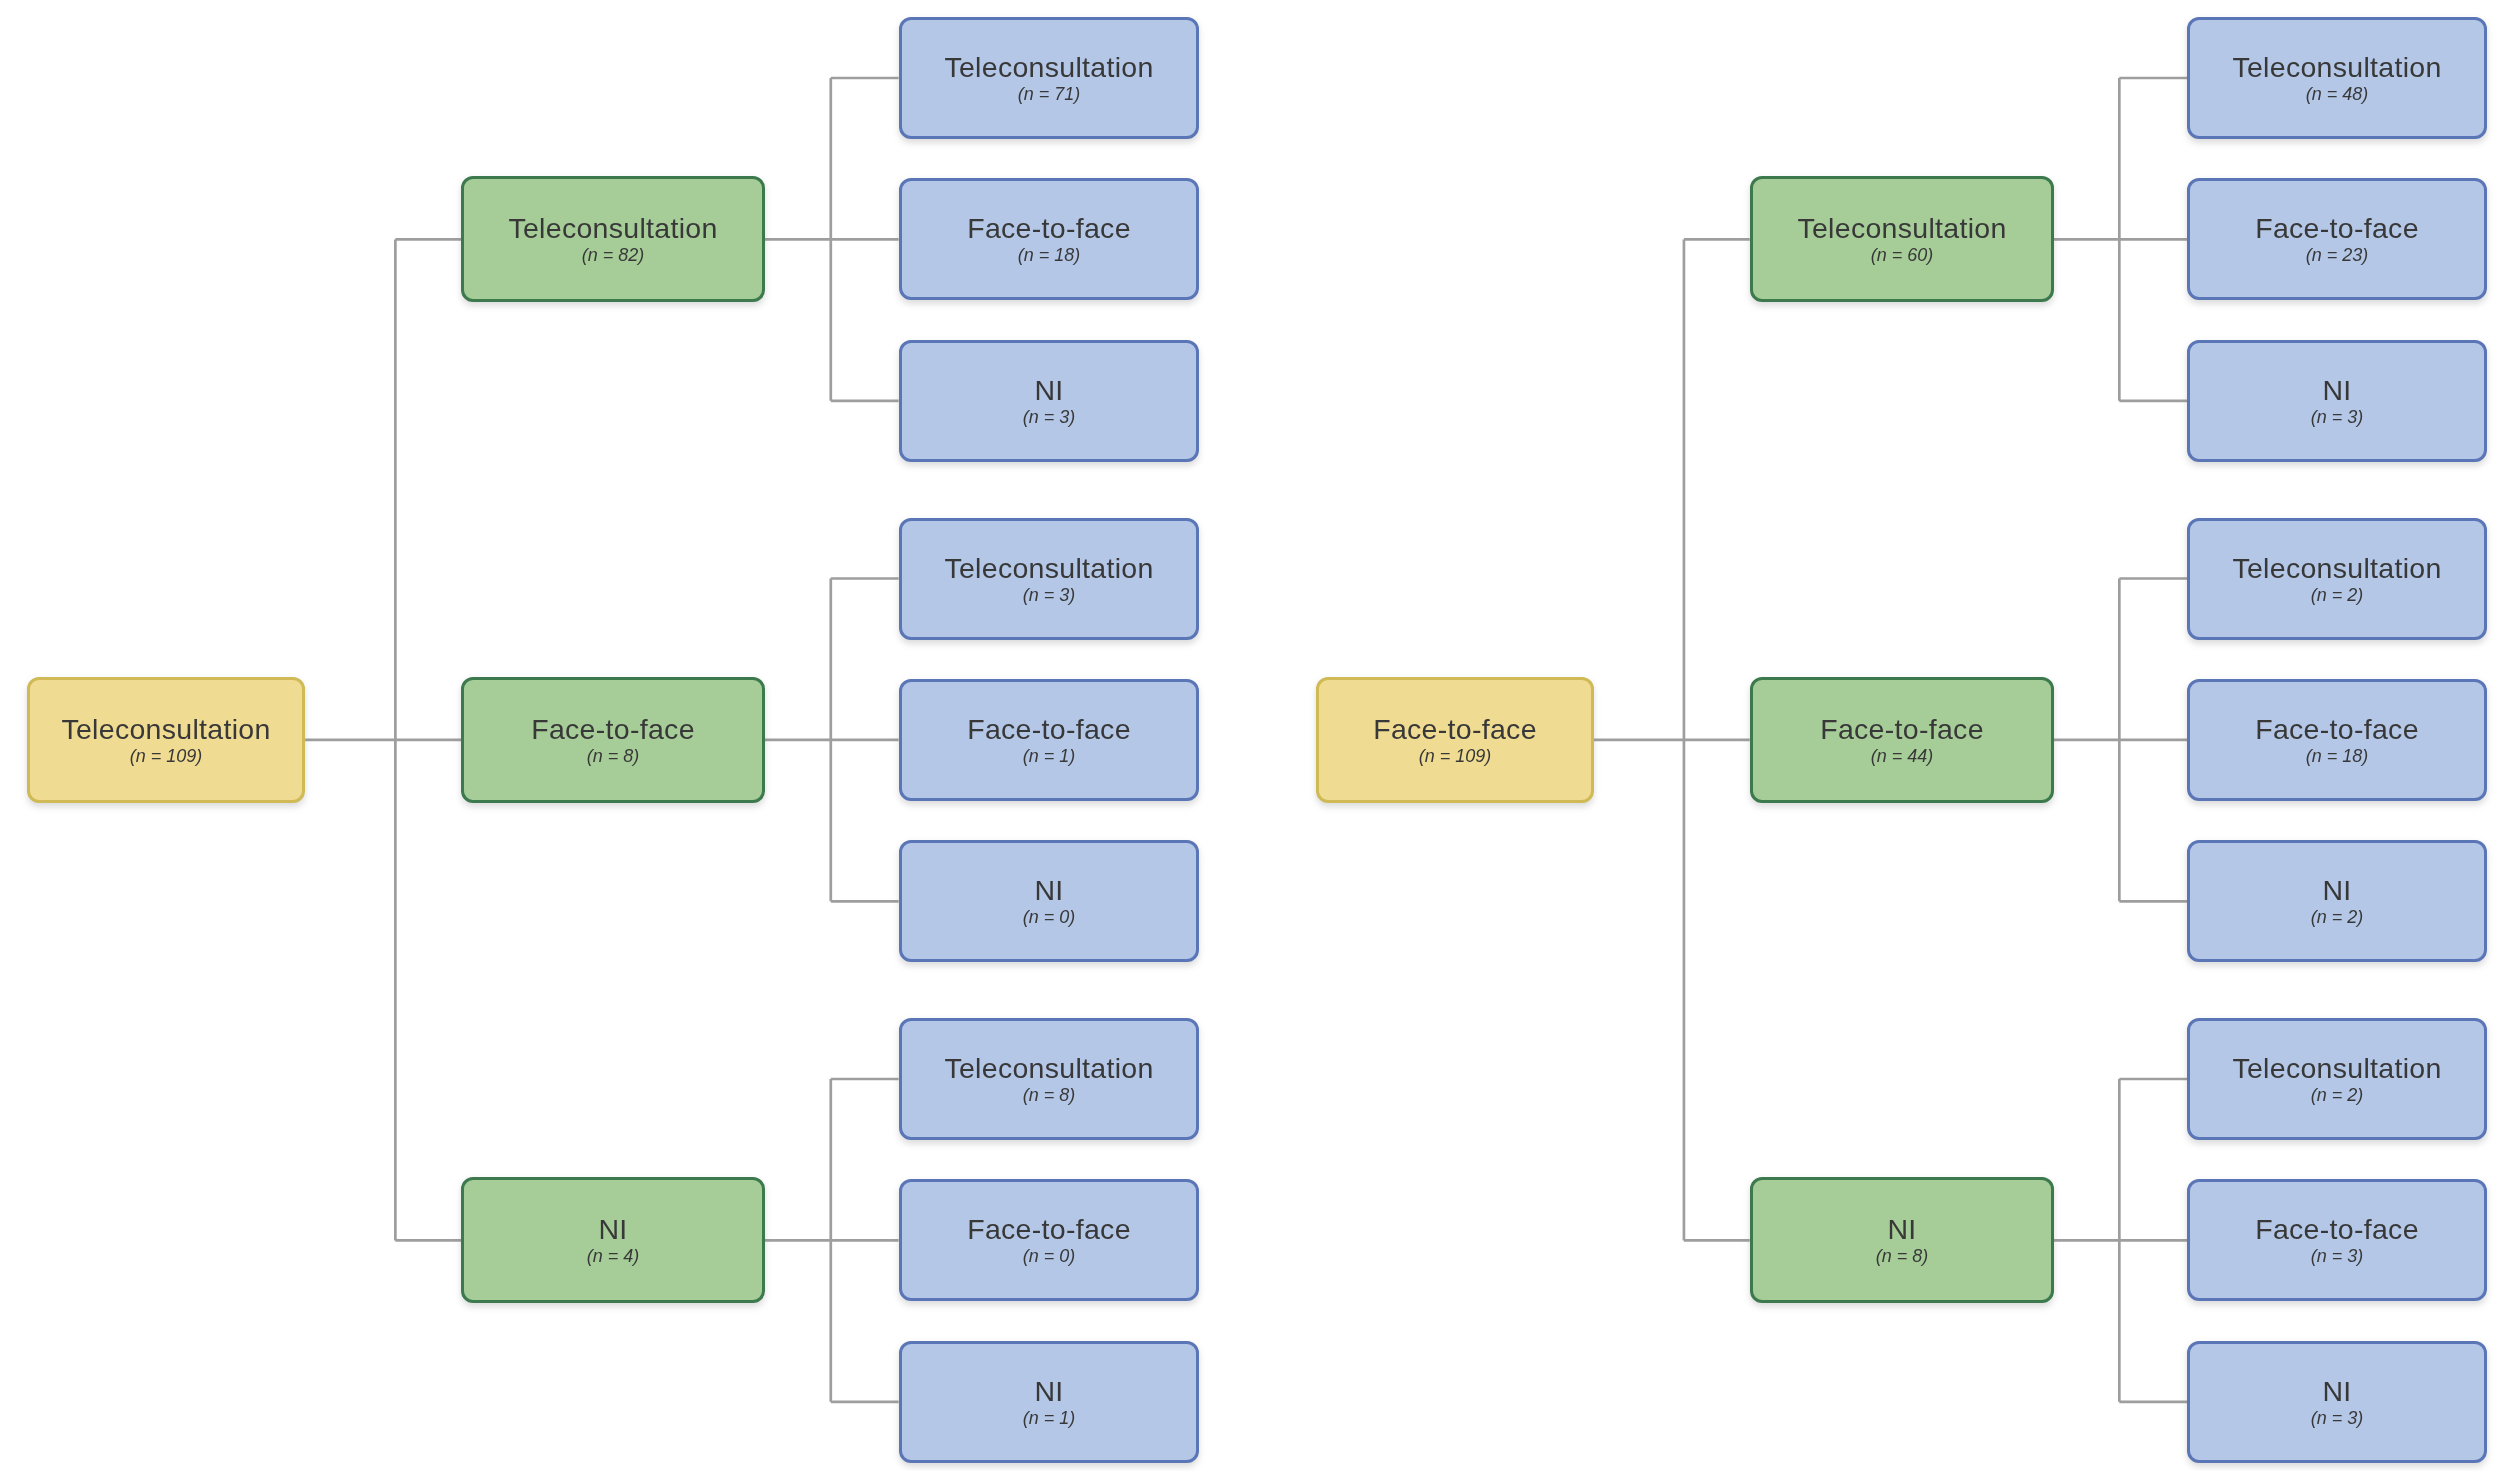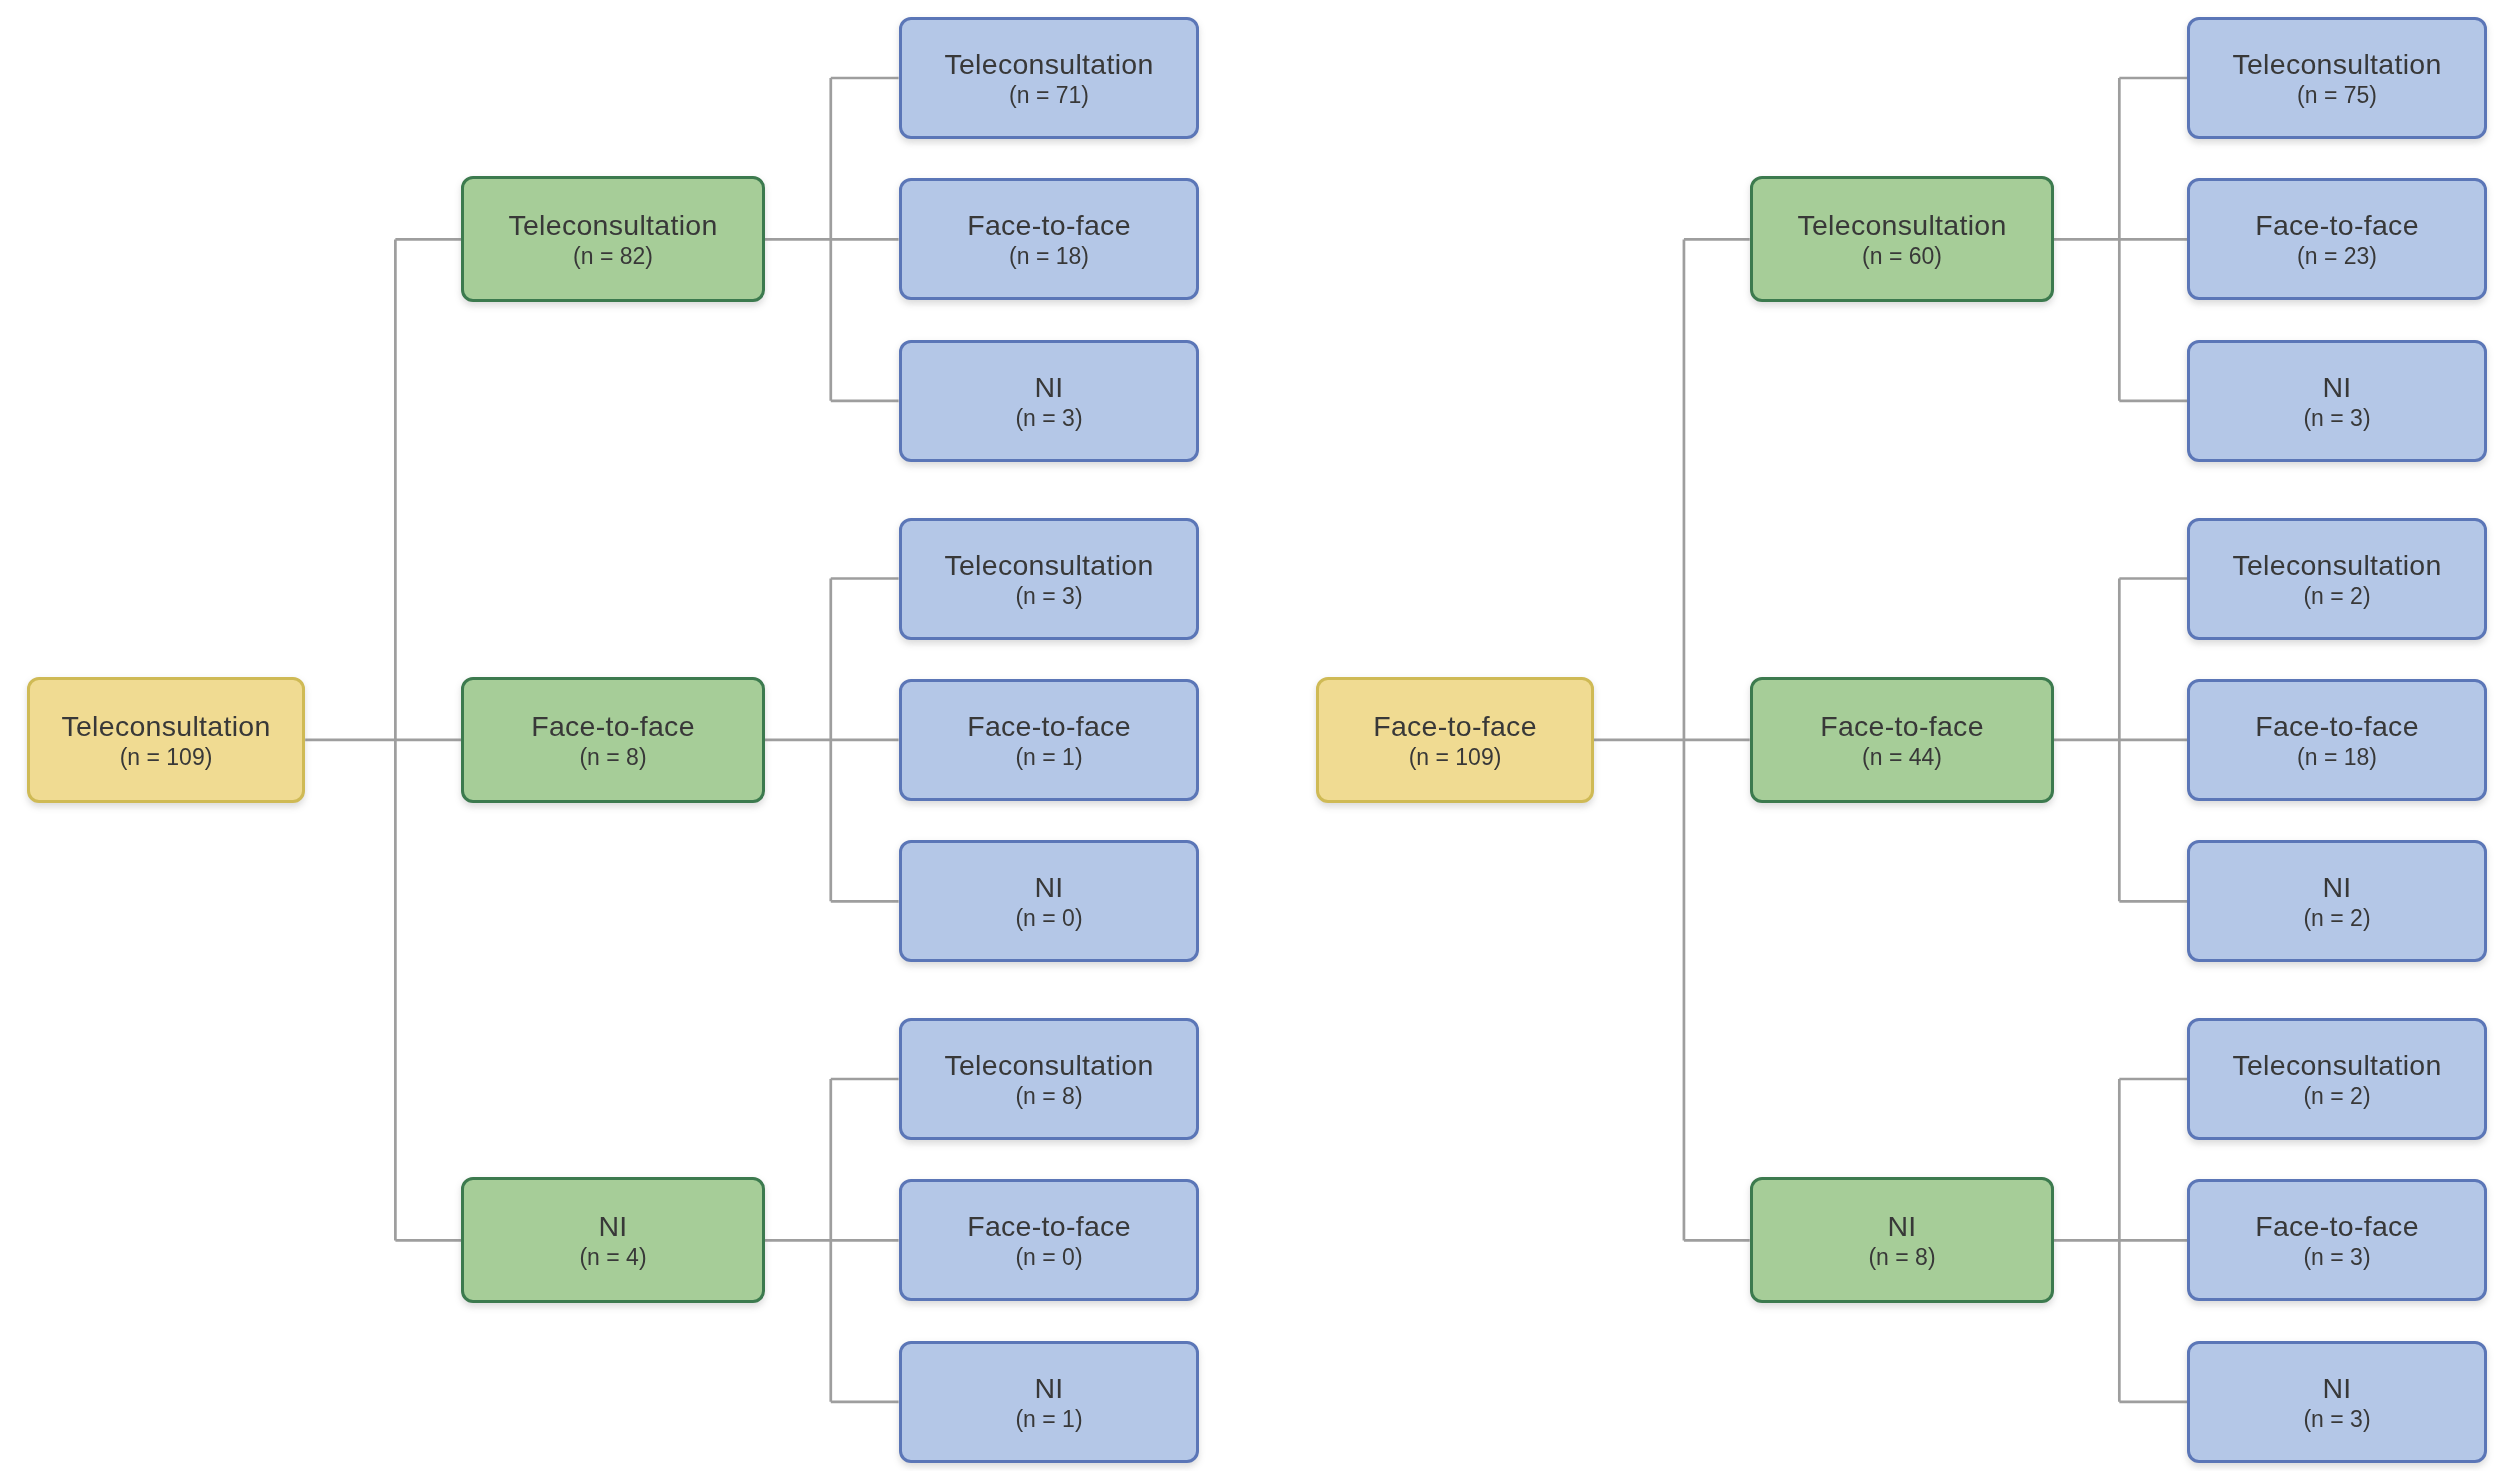--- a/index.html
+++ b/index.html
@@ -42,22 +42,23 @@
     text-align: center;
     box-shadow: 0 3.4px 6.1px rgba(130,130,130,0.28);
   }
   .node .label {
     font-size: 28.5px;
     line-height: 1.22;
     color: var(--text, #383838);
     letter-spacing: 0.3px;
   }
   .node .count {
-    font-size: 23px;
+    font-size: 18px;
     line-height: 1.22;
+    font-style: italic;
     color: var(--text, #383838);
   }
   .root {
     background: var(--root-fill, #f0db92);
     border: 3.4px solid var(--root-border, #cfba55);
   }
   .branch {
     background: var(--branch-fill, #a6cd98);
     border: 3.4px solid var(--branch-border, #3c7a4e);
   }
@@ -146,21 +147,21 @@
     <div class="label">Face-to-face</div>
     <div class="count">(n = 44)</div>
   </div>
   <div class="node branch" style="left:1750px; top:1177px; width:304px; height:126px">
     <div class="label">NI</div>
     <div class="count">(n = 8)</div>
   </div>
 
   <div class="node leaf" style="left:2187px; top:17px; width:300px; height:122px">
     <div class="label">Teleconsultation</div>
-    <div class="count">(n = 75)</div>
+    <div class="count">(n = 48)</div>
   </div>
   <div class="node leaf" style="left:2187px; top:178px; width:300px; height:122px">
     <div class="label">Face-to-face</div>
     <div class="count">(n = 23)</div>
   </div>
   <div class="node leaf" style="left:2187px; top:340px; width:300px; height:122px">
     <div class="label">NI</div>
     <div class="count">(n = 3)</div>
   </div>
 

